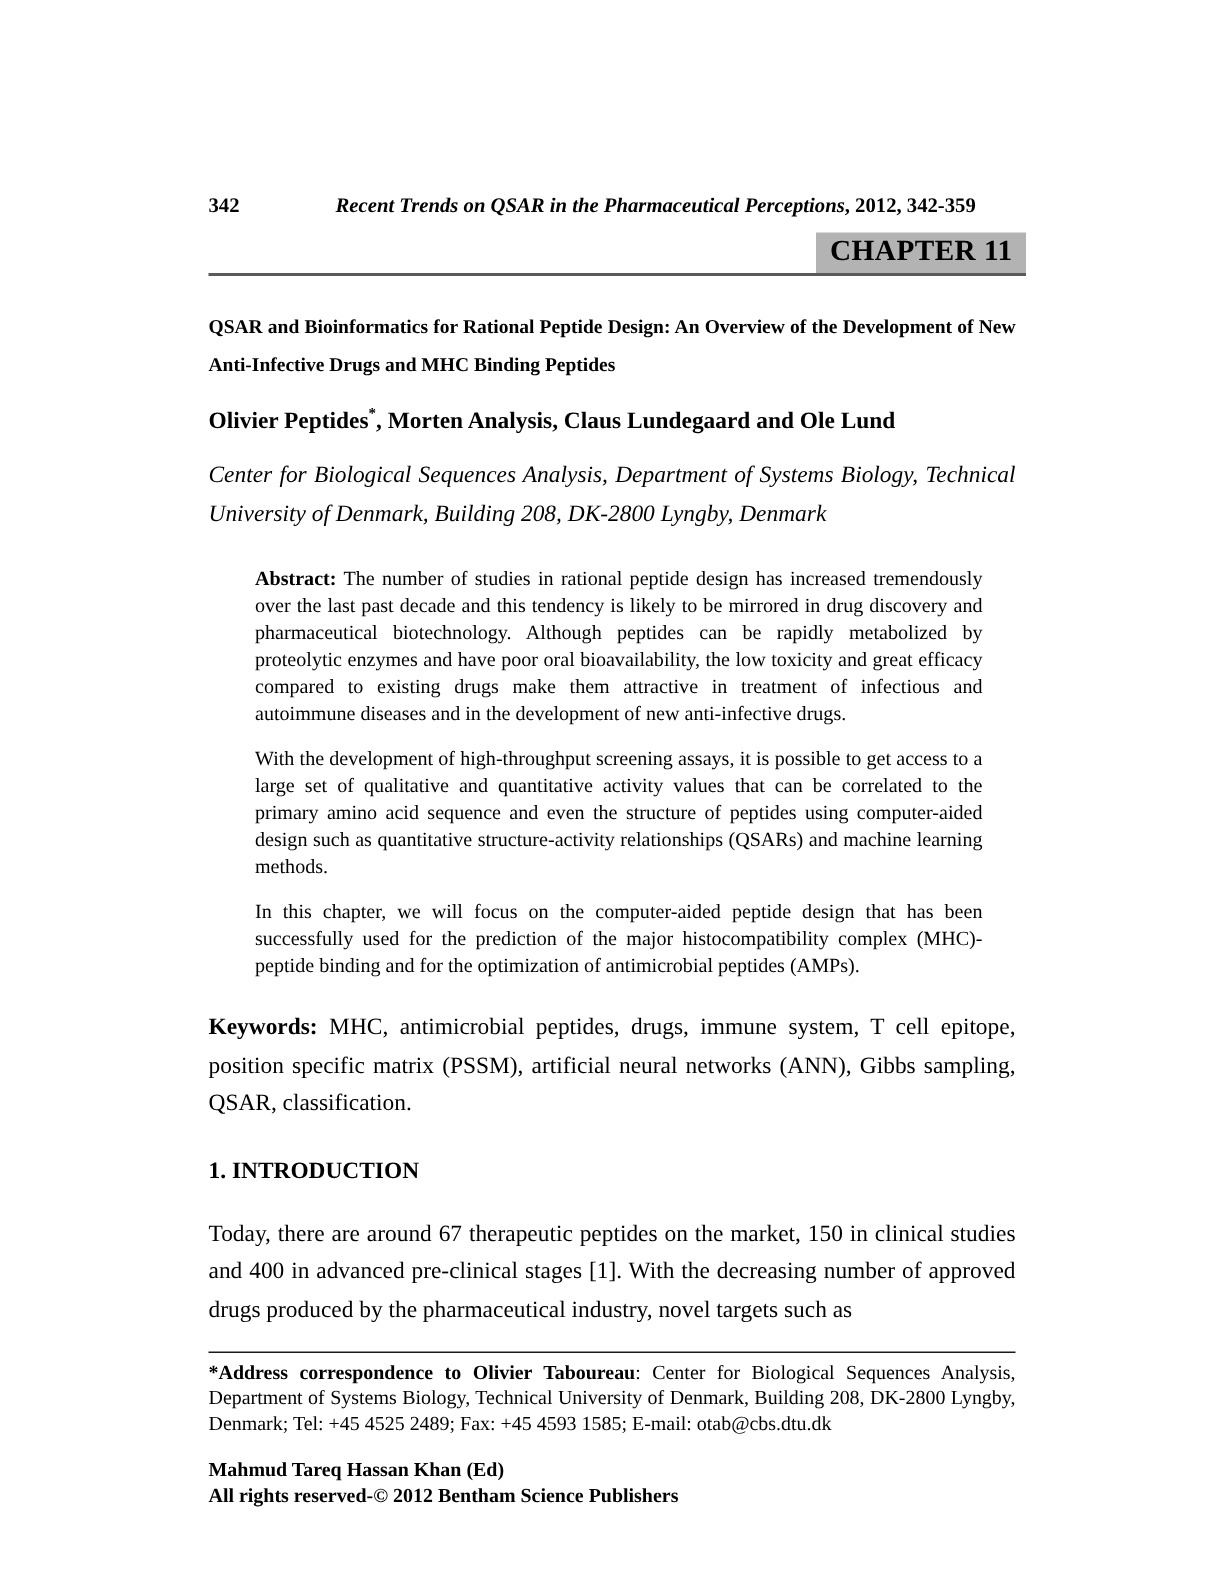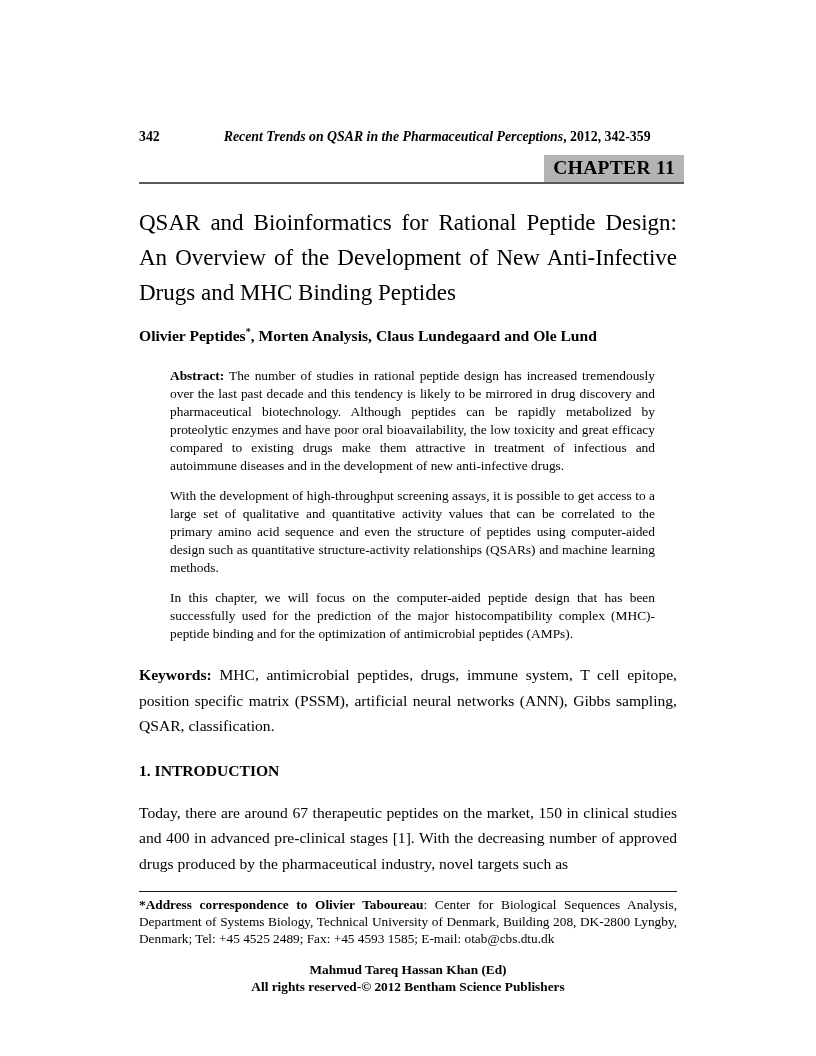--- a/index.html
+++ b/index.html
@@ -43,23 +43,23 @@
     display: inline-block;
     background: var(--badge-bg, #b3b3b3);
     font-size: 19.5px;
     font-weight: bold;
     padding: 2px 9px 3px 9px;
     letter-spacing: 0.3px;
   }
 
   .doc-title {
     margin-top: 21px;
-    font-size: 23px;
-    font-weight: normal;
-    line-height: 35px;
+    font-size: 13px;
+    font-weight: bold;
+    line-height: 25px;
     text-align: justify;
   }
   .authors {
     margin-top: 16px;
     font-size: 15.6px;
     font-weight: bold;
     line-height: 20px;
   }
   .authors sup { font-size: 10px; vertical-align: super; line-height: 0; }
   .affiliation {
@@ -105,21 +105,21 @@
     border-top: 1.5px solid #1a1a1a;
     padding-top: 4px;
     font-size: 13.3px;
     line-height: 17px;
     text-align: justify;
   }
   .footnote .b { font-weight: bold; }
 
   .page-footer {
     margin-top: 14px;
-    text-align: center;
+    text-align: left;
     font-size: 13.3px;
     font-weight: bold;
     line-height: 17px;
   }
 </style>
 </head>
 <body>
 
 <div class="page">
   <div class="content">
@@ -130,20 +130,21 @@
     </div>
 
     <div class="chapter-band">
       <span class="chapter-badge">CHAPTER 11</span>
     </div>
 
     <div class="doc-title">QSAR and Bioinformatics for Rational Peptide Design: An Overview of the Development of New Anti-Infective Drugs and MHC Binding Peptides</div>
 
     <div class="authors"><span>Olivier Peptides</span><sup>*</sup><span>, Morten Analysis, Claus Lundegaard and Ole Lund</span></div>
 
+    <div class="affiliation">Center for Biological Sequences Analysis, Department of Systems Biology, Technical University of Denmark, Building 208, DK-2800 Lyngby, Denmark</div>
 
     <div class="abstract">
       <p><span class="b">Abstract:</span><span> The number of studies in rational peptide design has increased tremendously over the last past decade and this tendency is likely to be mirrored in drug discovery and pharmaceutical biotechnology. Although peptides can be rapidly metabolized by proteolytic enzymes and have poor oral bioavailability, the low toxicity and great efficacy compared to existing drugs make them attractive in treatment of infectious and autoimmune diseases and in the development of new anti-infective drugs.</span></p>
       <p>With the development of high-throughput screening assays, it is possible to get access to a large set of qualitative and quantitative activity values that can be correlated to the primary amino acid sequence and even the structure of peptides using computer-aided design such as quantitative structure-activity relationships (QSARs) and machine learning methods.</p>
       <p>In this chapter, we will focus on the computer-aided peptide design that has been successfully used for the prediction of the major histocompatibility complex (MHC)-peptide binding and for the optimization of antimicrobial peptides (AMPs).</p>
     </div>
 
     <div class="keywords"><span class="b">Keywords:</span><span> MHC, antimicrobial peptides, drugs, immune system, T cell epitope, position specific matrix (PSSM), artificial neural networks (ANN), Gibbs sampling, QSAR, classification.</span></div>
 
     <div class="section-heading">1. INTRODUCTION</div>

